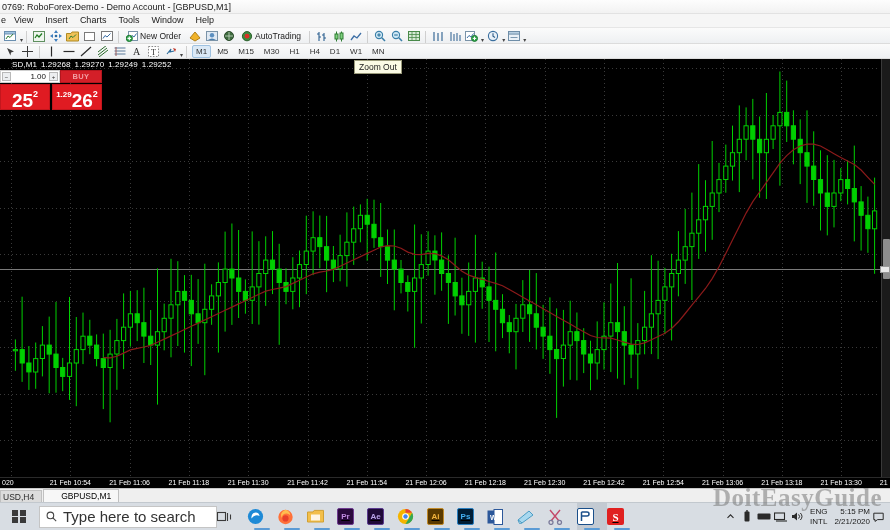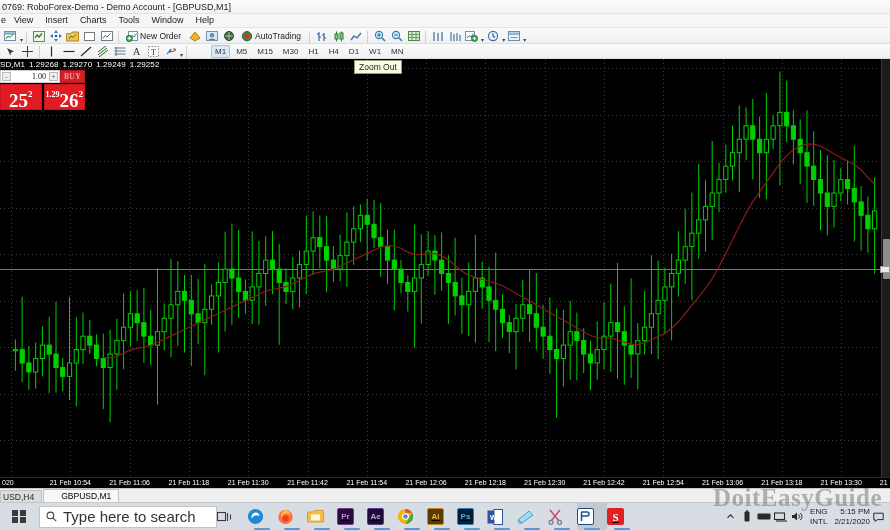--- a/index.html
+++ b/index.html
@@ -47,50 +47,50 @@
   }
   .tbtn.wide { width: auto; padding: 0 3px 0 2px; }
   .tlabel { font-size: 8.5px; color: #1b1b1b; margin-left: 2px; white-space: nowrap; }
   .sep { width: 1px; height: 12px; background: #cfcfcf; margin: 0 3px; }
   .caret { font-size: 6px; color: #444; margin-left: 1px; }
 
   
   .ic { display: block; }
   .sq { width: 11px; height: 9px; border: 1px solid #7a7a7a; background: #fff; }
 
-  .tfbar { display: flex; align-items: center; margin-left: 20px; }
+  .tfbar { display: flex; align-items: center; margin-left: 1px; }
   .tf {
     font-size: 8px; color: #303030; padding: 1px 3px; margin: 0 1px;
     border: 1px solid transparent; border-radius: 2px; cursor: default;
   }
   .tf.active { border-color: #9ec1e0; background: #dbe9f6; }
 
   
   .tooltip {
     position: absolute; left: 354px; top: 16px;
     background: #fbfbe4; border: 1px solid #9a9a7a;
     font-size: 8.5px; color: #1a1a1a; padding: 1px 4px;
     white-space: nowrap; z-index: 60;
   }
 
   
   .chartwrap { position: relative; height: 418px; background: #000; overflow: hidden; }
   .grid { position: absolute; inset: 0; }
   .ohlc {
-    position: absolute; left: 0; top: 1px; z-index: 10;
+    position: absolute; left: 12px; top: 1px; z-index: 10;
     font-size: 8px; color: #ffffff; font-family: "Liberation Sans", sans-serif;
     white-space: nowrap; letter-spacing: .1px;
   }
   .ohlc .sym { margin-right: 4px; }
   .ohlc .v { margin-right: 4px; }
 
   
   .octp {
-    position: absolute; left: 0; top: 11px; width: 85px; z-index: 20;
-    font-family: Liberation Serif, serif;
+    position: absolute; left: 0; top: 11px; width: 102px; z-index: 20;
+    font-family: Liberation Sans, sans-serif;
   }
   .octp-top { display: flex; height: 13px; }
   .lotbox {
     flex: 0 0 60px; background: #fff; border: 1px solid #cfcfcf;
     display: flex; align-items: center; justify-content: space-between;
     font-size: 8px; color: #111; padding: 0 1px;
   }
   .lotbox .stp {
     width: 9px; height: 9px; background: #eceef0; border: 1px solid #b9b9b9;
     display: flex; align-items: center; justify-content: center;

